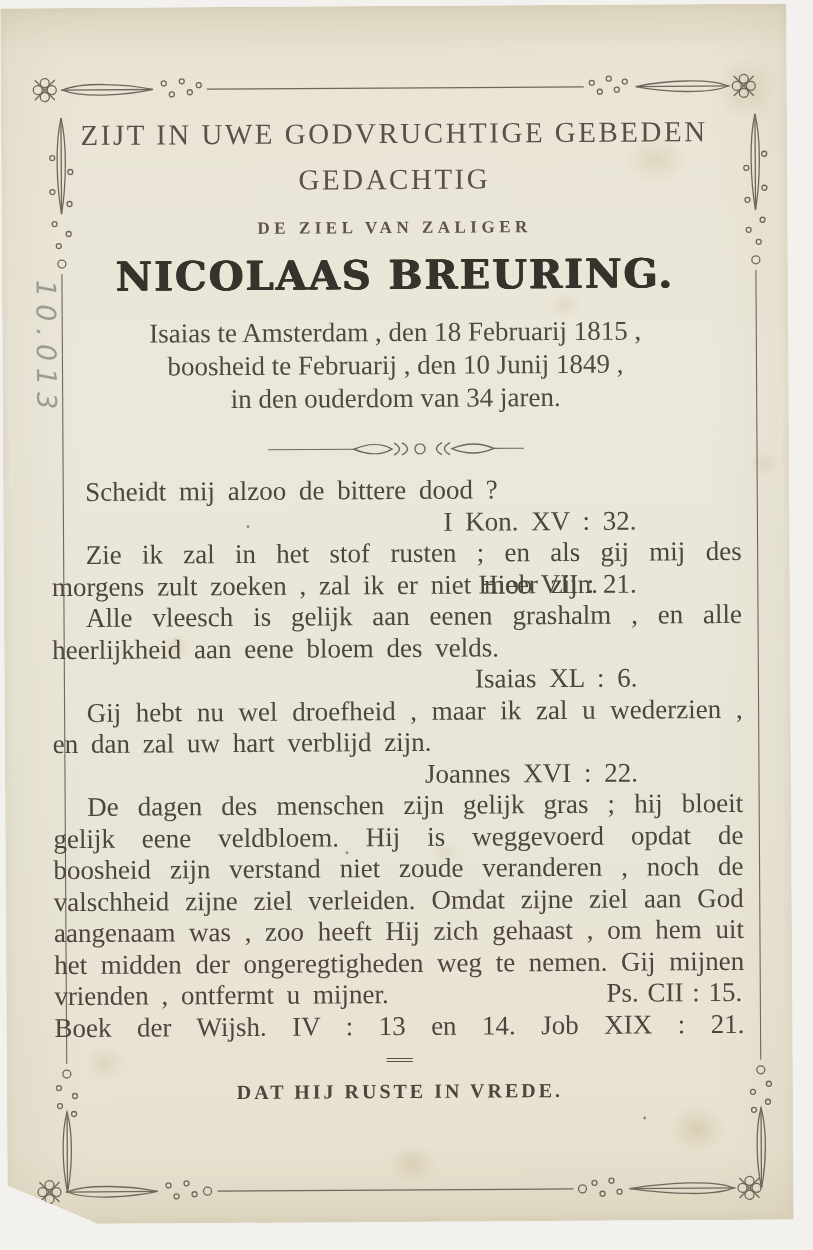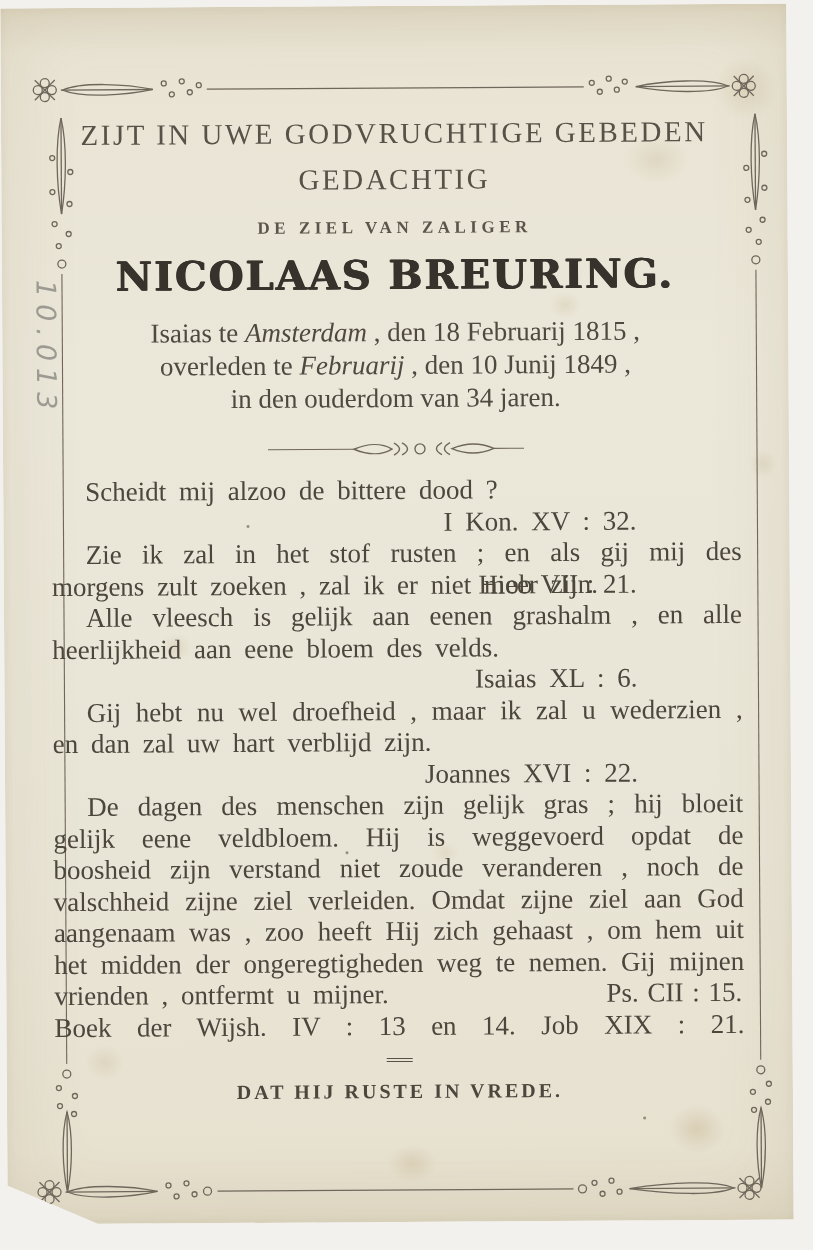--- a/index.html
+++ b/index.html
@@ -41,21 +41,21 @@
     margin-top:16px;text-align:center;font-size:17px;letter-spacing:4.5px;
     color:#5a544a;font-weight:bold;
   }
   .name{
     margin-top:12px;text-align:center;white-space:nowrap;
     font-family:"DejaVu Serif", serif;font-weight:bold;
     font-size:40px;letter-spacing:2px;color:#37322b;line-height:50px;
     text-shadow:.6px 0 0 currentColor,-.6px 0 0 currentColor;
   }
   .bio{margin-top:16px;text-align:center;font-size:27px;line-height:33px;color:#4f4940;}
-  .bio .it{font-style:italic;}
+  .bio .it{}
   .divider{margin:22px auto 0 auto;width:260px;height:24px;}
   .verses{margin-top:14px;font-size:27px;line-height:31.5px;word-spacing:6px;}
   .verse{margin:0;text-align:justify;text-indent:34px;position:relative;}
   .cite{margin:0;text-align:right;padding-right:105px;text-indent:0;}
   .cite-overlay{position:absolute;bottom:0;word-spacing:2px;}
   .cite-r105{right:105px;}
   .cite-r0{right:2px;margin-top:12px;}
   .refs{margin:0;text-align:justify;text-align-last:justify;text-indent:0;}
   .dash{margin:16px auto 0 auto;width:26px;height:0;border-top:4px double #565046;}
   .footer{
@@ -213,21 +213,21 @@
 
     <div class="hline">ZIJT IN UWE GODVRUCHTIGE GEBEDEN</div>
     <div class="hline">GEDACHTIG</div>
 
     <div class="dedication">DE ZIEL VAN ZALIGER</div>
 
     <div class="name">NICOLAAS BREURING.</div>
 
     <div class="bio">
       <div><span>Isaias te </span><span class="it">Amsterdam</span><span> , den 18 Februarij 1815 ,</span></div>
-      <div><span>overleden te </span><span class="it">Februarij</span><span> , den 10 Junij 1849 ,</span></div>
+      <div><span>boosheid te </span><span class="it">Februarij</span><span> , den 10 Junij 1849 ,</span></div>
       <div>in den ouderdom van 34 jaren.</div>
     </div>
 
     <svg class="divider" width="260" height="24" viewBox="0 0 260 24">
       <g stroke="#6f675b" fill="none" stroke-width="1.4">
         <line x1="2" y1="12" x2="88" y2="12" stroke-width="1.1"></line>
         <path d="M88,12 C102,6 116,6 126,12 C116,18 102,18 88,12 Z"></path>
         <path d="M128,6 Q139,12 128,18"></path>
         <path d="M136,6 Q147,12 136,18"></path>
         <circle cx="154" cy="12" r="5"></circle>

